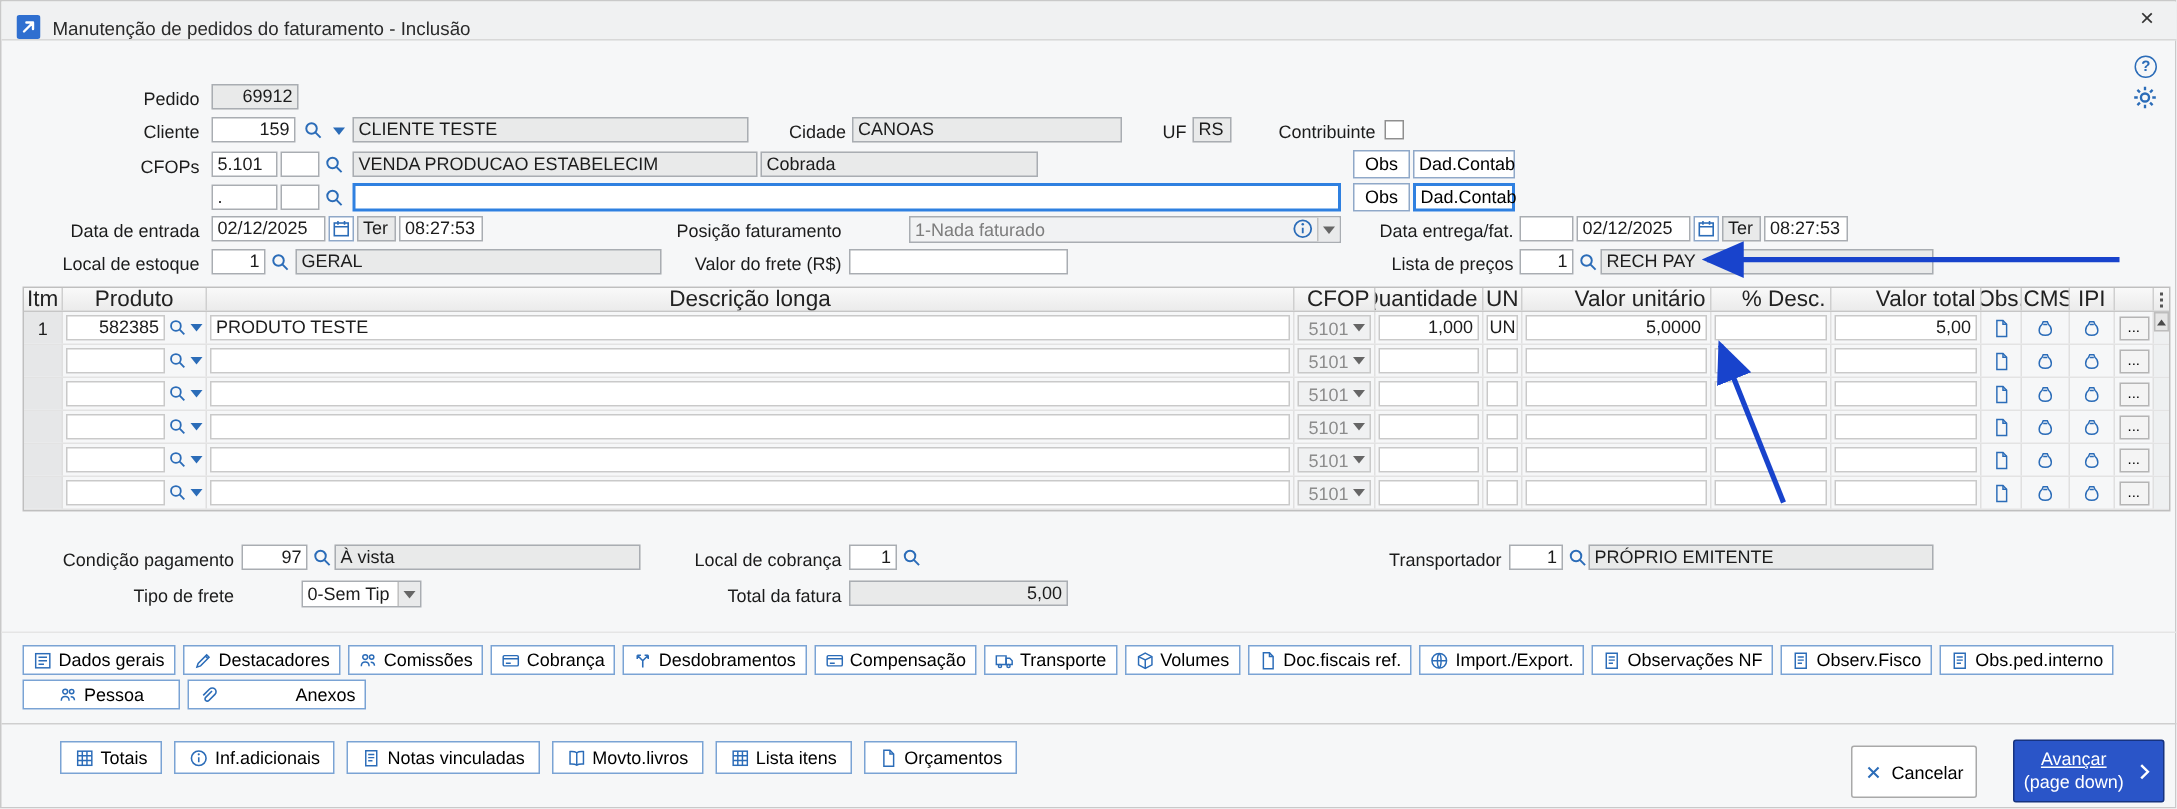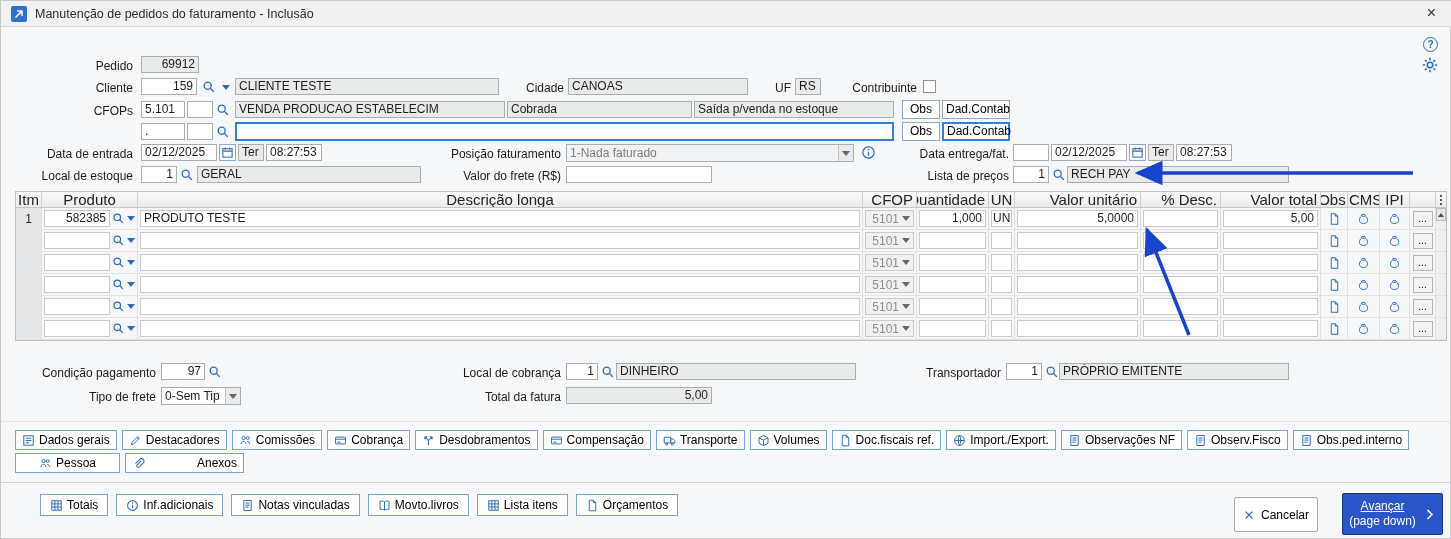--- a/index.html
+++ b/index.html
@@ -1,21 +1,21 @@
 <!DOCTYPE html>
 <html><head>
 <meta charset="utf-8">
 <style>
   * { box-sizing: border-box; margin: 0; padding: 0; }
   html,body { width:1451px; height:539px; overflow:hidden; }
   body { font-family:"Liberation Sans","DejaVu Sans",sans-serif; font-size:12px; color:#1c1c1c; background:#f5f6f7; }
   #win { position:relative; width:1451px; height:539px; background:#f6f7f8; border:1px solid #c9c9c9; }
 
   
-  .titlebar { position:absolute; left:0; top:0; width:1451px; height:26px; background:#f0f1f2; border-bottom:1px solid #d8d8d8; display:flex; align-items:center; padding:0 10px; gap:8px; }
+  .titlebar { position:absolute; left:0; top:0; width:1451px; height:26px; background:#f0f1f2; border-bottom:1px solid #d8d8d8; display:flex; align-items:flex-end; padding:0 10px; gap:8px; }
   .titlebar .title { font-size:12.5px; color:#2a2a2a; }
   .close-x { position:absolute; right:16px; top:3px; font-size:16px; color:#333; cursor:pointer; line-height:18px; }
 
   .help-badge { position:absolute; left:1422px; top:36px; width:15px; height:15px; border:1.6px solid #2b6cb8; border-radius:50%; color:#2b6cb8; font-size:10px; font-weight:bold; display:flex; align-items:center; justify-content:center; }
   .gear-wrap { position:absolute; left:1420px; top:55px; width:18px; height:18px; color:#2b6cb8; }
 
   
   .lb { position:absolute; text-align:right; white-space:nowrap; color:#1c1c1c; }
   .fld { position:absolute; height:17px; background:#fff; border:1px solid #a9adb2; padding:0 3px; font-size:12px; line-height:15px; white-space:nowrap; overflow:hidden; }
   .ro { background:#e9eaea; }
@@ -24,21 +24,21 @@
   .focus-field { border:2px solid #2f80e0; line-height:13px; }
   .btn-sm { position:absolute; height:19px; background:#fff; border:1px solid #8fa8c8; font-size:12px; line-height:17px; text-align:center; cursor:pointer; padding:0 3px; }
   .focus-btn { border:2px solid #2f80e0; line-height:15px; }
   .checkbox { position:absolute; width:13px; height:13px; background:#fff; border:1px solid #8f8f8f; cursor:pointer; }
 
   .icw { position:absolute; color:#2b6cb8; cursor:pointer; }
   .icw svg { display:block; }
   .dd { position:absolute; width:0; height:0; border-left:4px solid transparent; border-right:4px solid transparent; border-top:5px solid #2b6cb8; cursor:pointer; }
   .cal-btn { position:absolute; width:17px; height:17px; background:#fff; border:1px solid #8fa8c8; color:#2b6cb8; display:flex; align-items:center; justify-content:center; cursor:pointer; }
 
-  .combo { position:absolute; height:18px; background:#fff; border:1px solid #a9adb2; display:flex; align-items:center; cursor:pointer; }
+  .combo { position:absolute; height:18px; background:#fff; border:1px solid #a9adb2; display:flex; align-items:center; cursor:pointer;margin-left:40px; }
   .combo .combo-txt { flex:1; padding:0 3px; white-space:nowrap; overflow:hidden; }
   .combo .combo-btn { width:15px; align-self:stretch; background:#e9eaeb; border-left:1px solid #c2c2c2; display:flex; align-items:center; justify-content:center; }
   .combo.disabled { background:#f1f2f3; }
   .combo.disabled .combo-txt { color:#7d7d7d; }
   .tri-gray { width:0; height:0; border-left:4px solid transparent; border-right:4px solid transparent; border-top:5px solid #666; }
 
   
   #grid { position:absolute; left:14px; top:190px; width:1432px; background:#fff; border:1px solid #bfbfbf; }
   .ghead { display:flex; height:16px; background:linear-gradient(#f9f9f9,#ebebeb); border-bottom:1px solid #c6c6c6; font-size:15px; color:#222; }
   .hc { border-right:1px solid #cfcfcf; display:flex; align-items:center; justify-content:center; padding:0 3px; white-space:nowrap; overflow:hidden; }
@@ -245,21 +245,20 @@
   <span class="lb" style="left:10px;top:103px;width:122px">CFOPs</span>
   <div class="fld" style="left:140px;top:100px;width:44px">5.101</div>
   <div class="fld" style="left:186px;top:100px;width:26px"></div>
   <span class="icw" style="left:215px;top:102px">
       <svg width="14" height="14" viewBox="0 0 16 16">
         <use href="#i-mag"></use>
       </svg>
     </span>
   <div class="fld ro" style="left:506px;top:100px;width:185px">Cobrada</div>
   <div class="fld ro" style="left:234px;top:100px;width:270px">VENDA PRODUCAO ESTABELECIM</div>
-  <div class="fld ro" style="left:693px;top:100px;width:200px">Saída p/venda no estoque</div>
   <button class="btn-sm" style="left:901px;top:99px;width:38px">Obs</button>
   <button class="btn-sm" style="left:941px;top:99px;width:68px">Dad.Contab</button>
 
   <div class="fld" style="left:140px;top:122px;width:44px">.</div>
   <div class="fld" style="left:186px;top:122px;width:26px"></div>
   <span class="icw" style="left:215px;top:124px">
       <svg width="14" height="14" viewBox="0 0 16 16">
         <use href="#i-mag"></use>
       </svg>
     </span>
@@ -301,21 +300,21 @@
   <div class="fld ro ctr" style="left:1147px;top:143px;width:26px">Ter</div>
   <div class="fld" style="left:1175px;top:143px;width:56px">08:27:53</div>
 
   <span class="lb" style="left:10px;top:168px;width:122px">Local de estoque</span>
   <div class="fld num" style="left:140px;top:165px;width:36px">1</div>
   <span class="icw" style="left:179px;top:167px">
       <svg width="14" height="14" viewBox="0 0 16 16">
         <use href="#i-mag"></use>
       </svg>
     </span>
-  <div class="fld ro" style="left:196px;top:165px;width:224px">GERAL</div>
+  <div class="fld ro" style="left:196px;top:165px;width:244px">GERAL</div>
 
   <span class="lb" style="left:430px;top:168px;width:130px">Valor do frete (R$)</span>
   <div class="fld num" style="left:565px;top:165px;width:146px"></div>
 
   <span class="lb" style="left:900px;top:168px;width:108px">Lista de preços</span>
   <div class="fld num" style="left:1012px;top:165px;width:36px">1</div>
   <span class="icw" style="left:1051px;top:167px">
       <svg width="14" height="14" viewBox="0 0 16 16">
         <use href="#i-mag"></use>
       </svg>
@@ -675,29 +674,29 @@
       </div>
   </div>
 
   <span class="lb" style="left:25px;top:365px;width:130px">Condição pagamento</span>
   <div class="fld num" style="left:160px;top:362px;width:44px">97</div>
   <span class="icw" style="left:207px;top:364px">
       <svg width="14" height="14" viewBox="0 0 16 16">
         <use href="#i-mag"></use>
       </svg>
     </span>
+  <div class="fld ro" style="left:222px;top:362px;width:204px">À vista</div>
 
   <span class="lb" style="left:430px;top:365px;width:130px">Local de cobrança</span>
   <div class="fld num" style="left:565px;top:362px;width:32px">1</div>
   <span class="icw" style="left:600px;top:364px">
       <svg width="14" height="14" viewBox="0 0 16 16">
         <use href="#i-mag"></use>
       </svg>
     </span>
-  <div class="fld ro" style="left:615px;top:362px;width:240px">DINHEIRO</div>
 
   <span class="lb" style="left:890px;top:365px;width:110px">Transportador</span>
   <div class="fld num" style="left:1005px;top:362px;width:36px">1</div>
   <span class="icw" style="left:1044px;top:364px">
       <svg width="14" height="14" viewBox="0 0 16 16">
         <use href="#i-mag"></use>
       </svg>
     </span>
   <div class="fld ro" style="left:1058px;top:362px;width:230px">PRÓPRIO EMITENTE</div>
 

